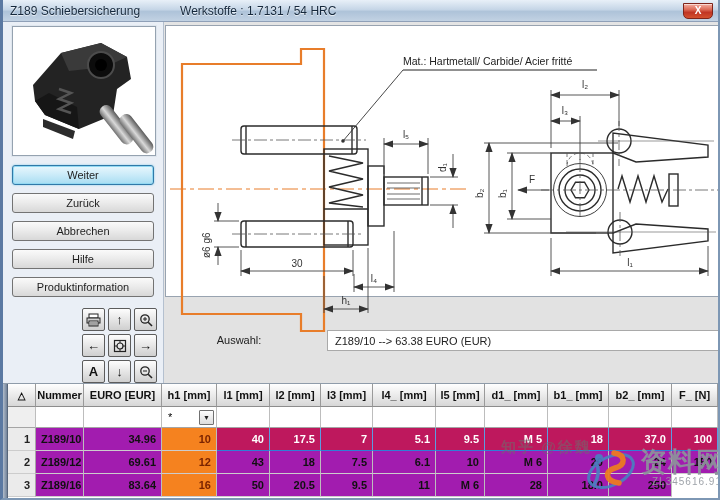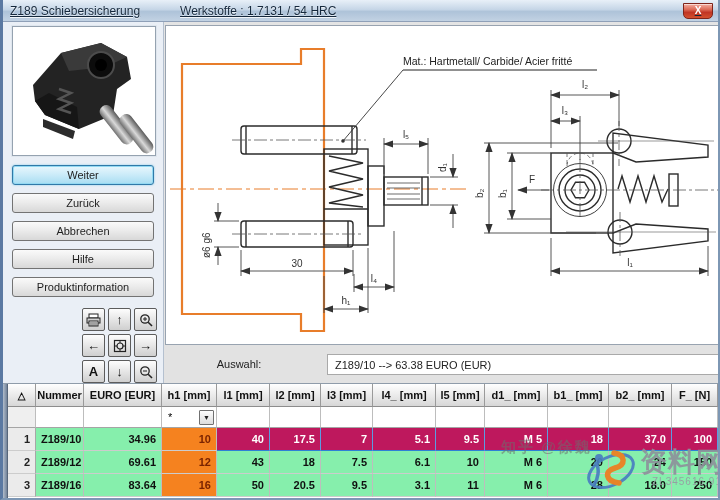--- a/index.html
+++ b/index.html
@@ -6,21 +6,21 @@
   html,body { width:720px; height:500px; }
   body { font-family:"Liberation Sans", sans-serif; background:#f0f0f0; }
 
   .window { position:relative; width:720px; height:500px; overflow:hidden;
             border-left:3px solid #5b79a2; border-right:2px solid #7d97b4; border-bottom:2px solid #7d97b4;
             background:#f0f0f0; }
 
   
   .titlebar { height:22px; display:flex; align-items:center; gap:40px; padding:0 5px 0 7px;
               background:linear-gradient(#e8f0f8,#c6d6e7 45%,#aec3d9 55%,#c2d2e3);
-              border-bottom:1px solid #8fa0b8; font-size:12px; color:#15283c;text-decoration:underline; }
+              border-bottom:1px solid #8fa0b8; font-size:12px; color:#15283c; }
   .titlebar .t-main { text-shadow:0 1px 1px rgba(255,255,255,.8); }
   .close-btn { margin-left:auto; width:30px; height:16px; display:flex; align-items:center; justify-content:center;
                background:linear-gradient(#f4b0a2,#dc6a56 40%,#c03524 60%,#d4502e);
                border:1px solid #7e241a; border-radius:0 0 5px 5px; color:#fff; font-weight:bold; font-size:10px;
                box-shadow:inset 0 1px 0 rgba(255,255,255,.55); cursor:default; }
 
   
   .body-row { display:flex; height:361px; }
   .sidebar { width:161px; background:#eaeff6; border-right:1px solid #b4c0cf; display:flex; flex-direction:column; }
   .product-box { margin:4px 7px 9px 9px; height:130px; background:#fff; border:1px solid #95a2b0; box-shadow:0 0 0 1px #dfe6ee; }
@@ -29,42 +29,42 @@
          border:1px solid #737373; border-radius:3px; cursor:default; }
   .btn.primary { background:linear-gradient(#e9f7fd,#cdecf9 45%,#a8ddf2); border:1px solid #3079a8;
                  box-shadow:0 0 0 1px #93d9f2 inset, 0 0 2px #79c9e8; }
   .toolgrid { display:grid; grid-template-columns:repeat(3,23px); grid-auto-rows:23px; gap:3px;
               justify-content:end; margin:3px 6px 0 0; }
   .tool { display:flex; align-items:center; justify-content:center; font-size:13px; font-weight:bold; color:#111;
           background:linear-gradient(#fdfdfd,#e6e6e6 50%,#cfcfcf); border:1px solid #5c5c5c; border-radius:2px; }
   .tool svg { display:block; }
 
   .main { flex:1; display:flex; flex-direction:column; background:#e4e4e4; }
-  .draw-panel { margin:3px 2px 0 1px; height:320px; background:#fff; border:1px solid #98a3b0; position:relative; }
+  .draw-panel { margin:3px 2px 0 1px; height:272px; background:#fff; border:1px solid #98a3b0; position:relative; }
   .auswahl { flex:1; display:flex; align-items:center; font-size:11px; color:#222; background:#e2e2e2; }
   .auswahl-label { width:163px; text-align:center; padding-right:13px; }
   .auswahl-value { flex:1; height:21px; line-height:20px; margin-right:2px; padding-left:7px;
                    background:#fff; border:1px solid #a9a9a9; font-size:11px; }
 
   
   .table-wrap { height:117px; display:flex; border-top:1px solid #8f9caa; background:#fff; }
   .left-strip { width:8px; background:linear-gradient(to right,#b2bdcb,#718299); border-right:1px solid #57667a; }
   .tgrid { flex:1; font-size:11px; }
   .trow { display:grid; grid-template-columns:28px 48px 78px 55px 53px 51px 52px 63px 49px 63px 61px 63px 46px; }
   .cell { padding:0 5px; display:flex; align-items:center; border-right:1px solid #bdbdbd; border-bottom:1px solid #cccccc;
           white-space:nowrap; overflow:hidden; }
   .thead .cell { height:23px; justify-content:center; font-weight:bold; color:#111;
                  background:linear-gradient(#ffffff,#e9e9e9 55%,#d7d7d7); border-right:1px solid #9a9a9a; border-bottom:1px solid #8d8d8d; }
   .sorth { color:#555; font-size:10px; }
   .tfilter .cell { height:21px; background:#fff; border-bottom:1px solid #a5a5a5; }
   .tfilter .c0 { background:#efefef; }
   .filter-h1 { justify-content:space-between; padding:0 2px 0 6px; }
   .dd-btn { width:15px; height:15px; display:flex; align-items:center; justify-content:center; font-size:7px; color:#222;
             background:linear-gradient(#fdfdfd,#dcdcdc); border:1px solid #707070; border-radius:1px; }
-  .tdata .cell { height:23px; font-weight:bold; color:#101010; justify-content:flex-end; background:#86efac; }
+  .tdata .cell { height:23px; font-weight:bold; color:#101010; justify-content:flex-end; background:#a21caf; }
   .tdata .cnum { background:#ebebeb; color:#222; border-right:1px solid #a7a7a7; }
   .tdata .ctext { justify-content:flex-start; }
   .cell.hot { background:#f5821f; color:#7a2300; }
   .cell.sel { background:#be185d; color:#fff; border-right:1px solid #5b9de2; border-bottom:1px solid #2e7fd6; }
 
   
   .wm-zhihu { position:absolute; left:498px; top:438px; font-size:15px; font-weight:bold; letter-spacing:2px;
               color:rgba(110,110,110,.55); pointer-events:none; }
   .wm-logo { position:absolute; left:583px; top:441px; display:flex; align-items:center; gap:2px; opacity:.93; pointer-events:none; }
   .wm-logo-txt { display:flex; flex-direction:column; line-height:1; }
@@ -373,21 +373,20 @@
       </div>
 
       <div class="trow tdata">
         <div class="cell cnum">3</div>
         <div class="cell ctext">Z189/16</div>
         <div class="cell">83.64</div>
         <div class="cell hot">16</div>
         <div class="cell">50</div>
         <div class="cell">20.5</div>
         <div class="cell">9.5</div>
-        <div class="cell">3.1</div>
         <div class="cell">11</div>
         <div class="cell">M 6</div>
         <div class="cell">28</div>
         <div class="cell">18.0</div>
         <div class="cell">250</div>
       </div>
     </div>
   </div>
 
   <div class="wm-zhihu">知乎 @徐魏</div>

